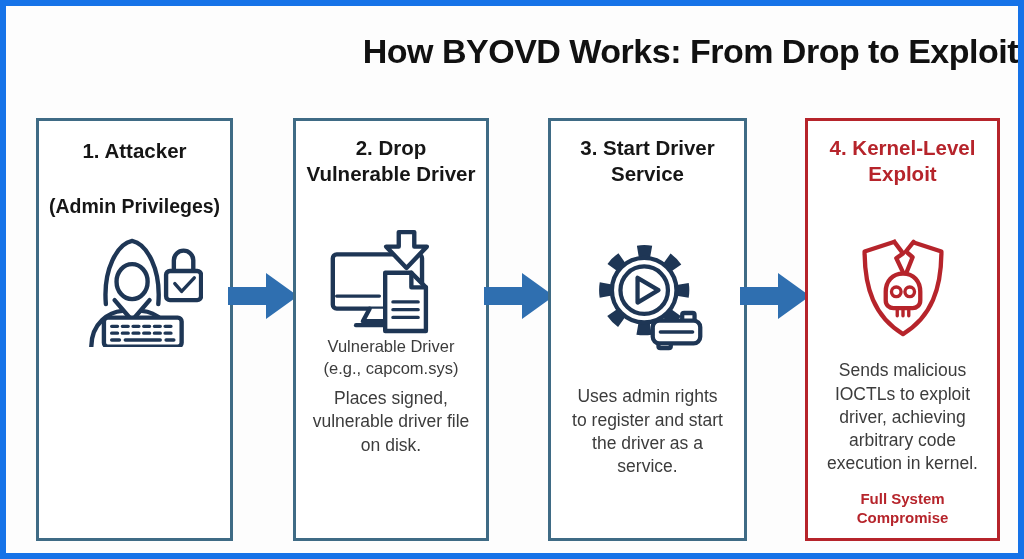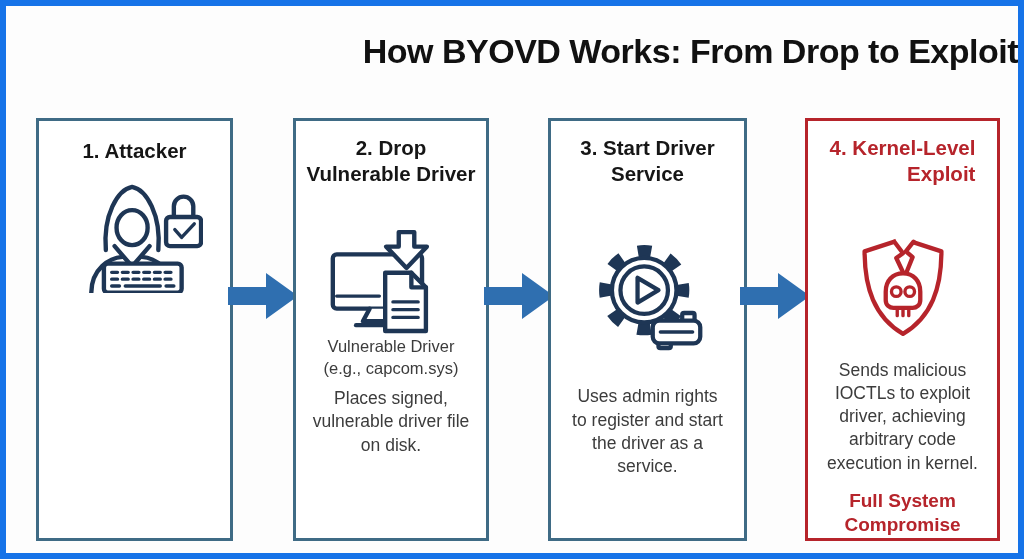--- a/index.html
+++ b/index.html
@@ -21,48 +21,49 @@
     position:absolute;top:112px;height:423px;background:#fff;
     border:3px solid var(--border);box-sizing:border-box;
     display:flex;flex-direction:column;align-items:center;text-align:center;
   }
   .box.danger{border-color:var(--red);}
   .b1{left:30px;width:197px}.b2{left:287px;width:196px}
   .b3{left:542px;width:199px}.b4{left:799px;width:195px}
   .ml{white-space:pre-line;}
   .h{font-size:20.5px;font-weight:bold;color:var(--heading);line-height:1.28;margin-top:14px;}
   .b1 .h{margin-top:17px;}
-  .h.danger-text{color:var(--red);text-align:right;}
+  .h.danger-text{color:var(--red);}
   .sub{font-size:19.5px;font-weight:bold;color:var(--heading);margin-top:31px;}
   .b1 .icon{margin-top:10px}.b2 .icon{margin-top:42px}
   .b3 .icon{margin-top:50px}.b4 .icon{margin-top:46px}
   .body-text{font-size:17.5px;color:var(--body);line-height:1.32;}
   .b1 .body-text{margin-top:30px}.b2 .body-text{margin-top:8px}
   .b3 .body-text{margin-top:34px}.b4 .body-text{margin-top:18px}
   .caption{font-size:16.5px;color:var(--body);line-height:1.3;margin-top:0;}
-  .footer{font-size:19px;font-weight:bold;color:var(--red);line-height:1.3;margin-top:14px;}
+  .footer{font-size:15px;font-weight:bold;color:var(--red);line-height:1.3;margin-top:14px;}
   .arrow{position:absolute;top:262px;width:70px;height:56px;}
   .ar1{left:222px}.ar2{left:478px}.ar3{left:734px}
   .arrow polygon{fill:var(--arrow);}
   .icon *{stroke:var(--navy);stroke-width:4.5;stroke-linecap:round;stroke-linejoin:round;fill:none;}
   .icon.red *{stroke:var(--red);}
   .icon .paper{fill:#fff;}
   .icon .thin{stroke-width:3.5;}
   .icon .teeth{stroke-width:13;stroke-linecap:butt;}
   .icon .whitefill{fill:#fff;stroke:none;}
 </style>
 </head>
 <body>
 
 <div class="canvas">
 
   <h1 class="title">How BYOVD Works: From Drop to Exploit</h1>
 
   <div class="box b1">
     <div class="h ml">1. Attacker</div>
+    <div class="sub ml">(Admin Privileges)</div>
     <svg class="icon" width="136" height="119" viewBox="0 0 140 122">
       <g>
         <path d="M40,78 C37,42 52,16 67,13 C82,16 97,42 94,78"></path>
         <ellipse cx="67" cy="55" rx="16" ry="18"></ellipse>
         <path d="M49,74 L67,95 L85,74"></path>
         <path d="M25,122 C25,97 44,86 57,85"></path>
         <path d="M109,122 C109,97 90,86 77,85"></path>
         <g>
           <rect class="paper" x="38" y="92" width="80" height="30" rx="4"></rect>
           <line class="thin" x1="46" y1="101" x2="110" y2="101" stroke-dasharray="6 5"></line>

